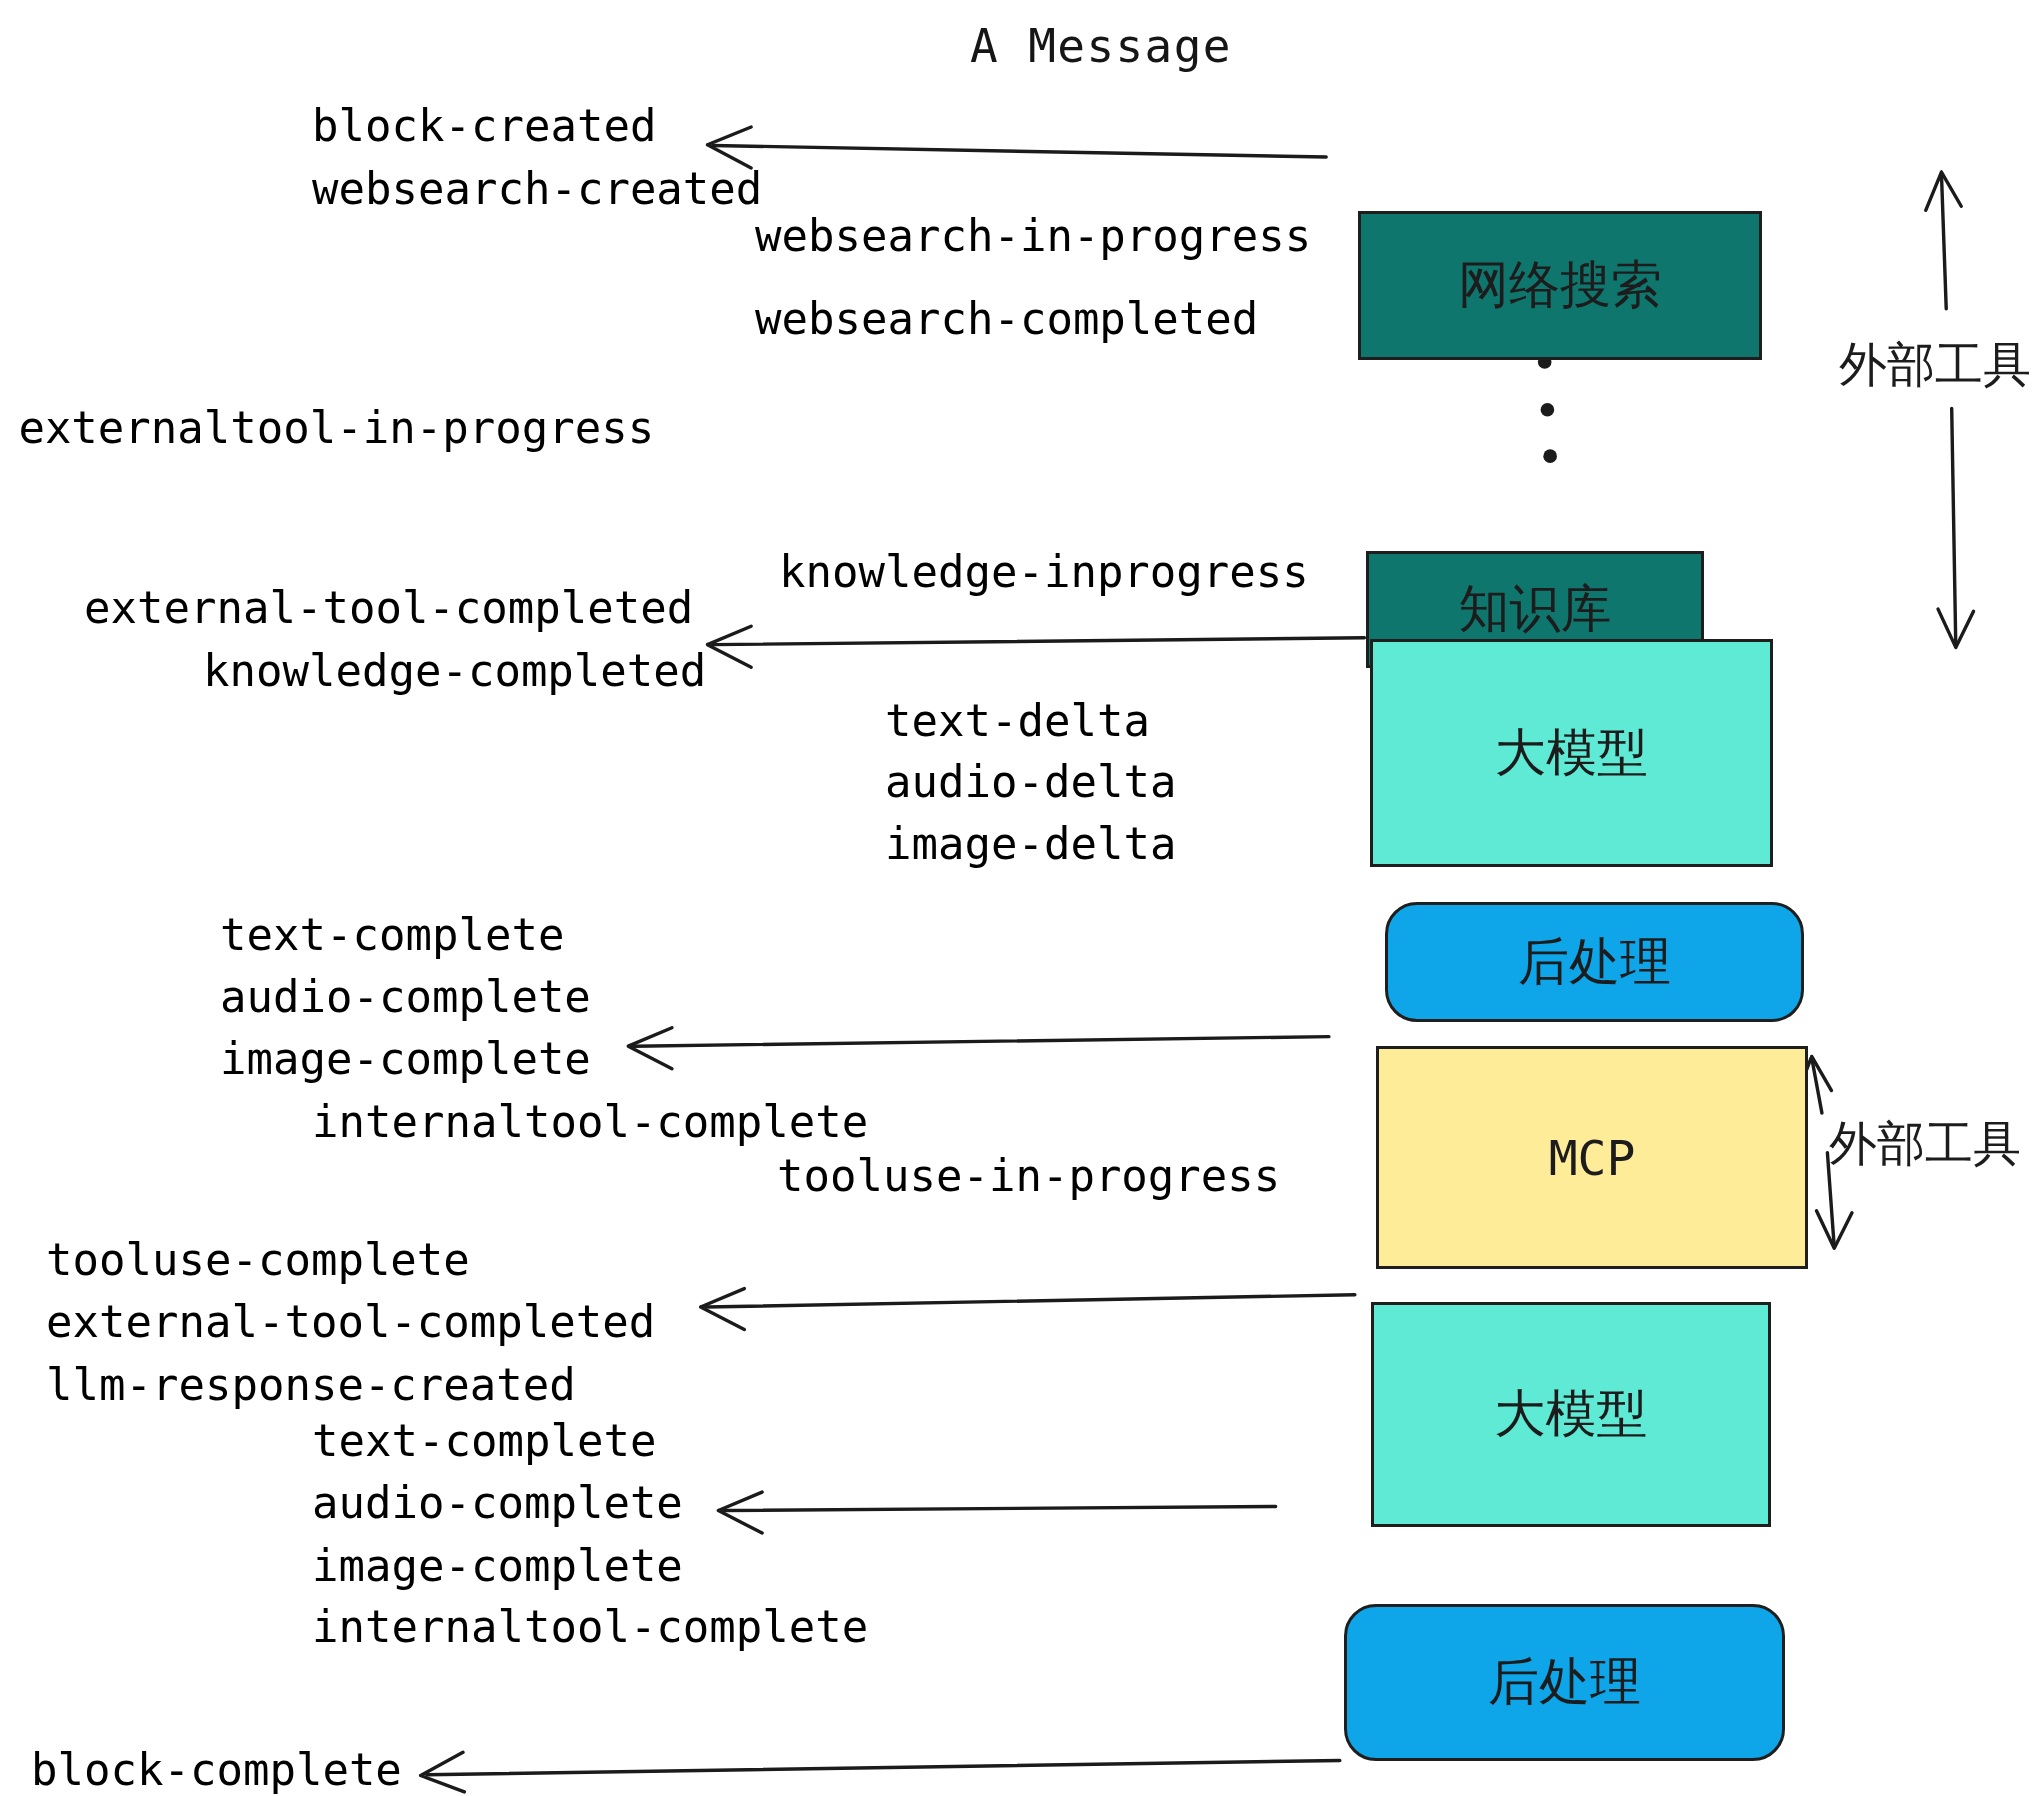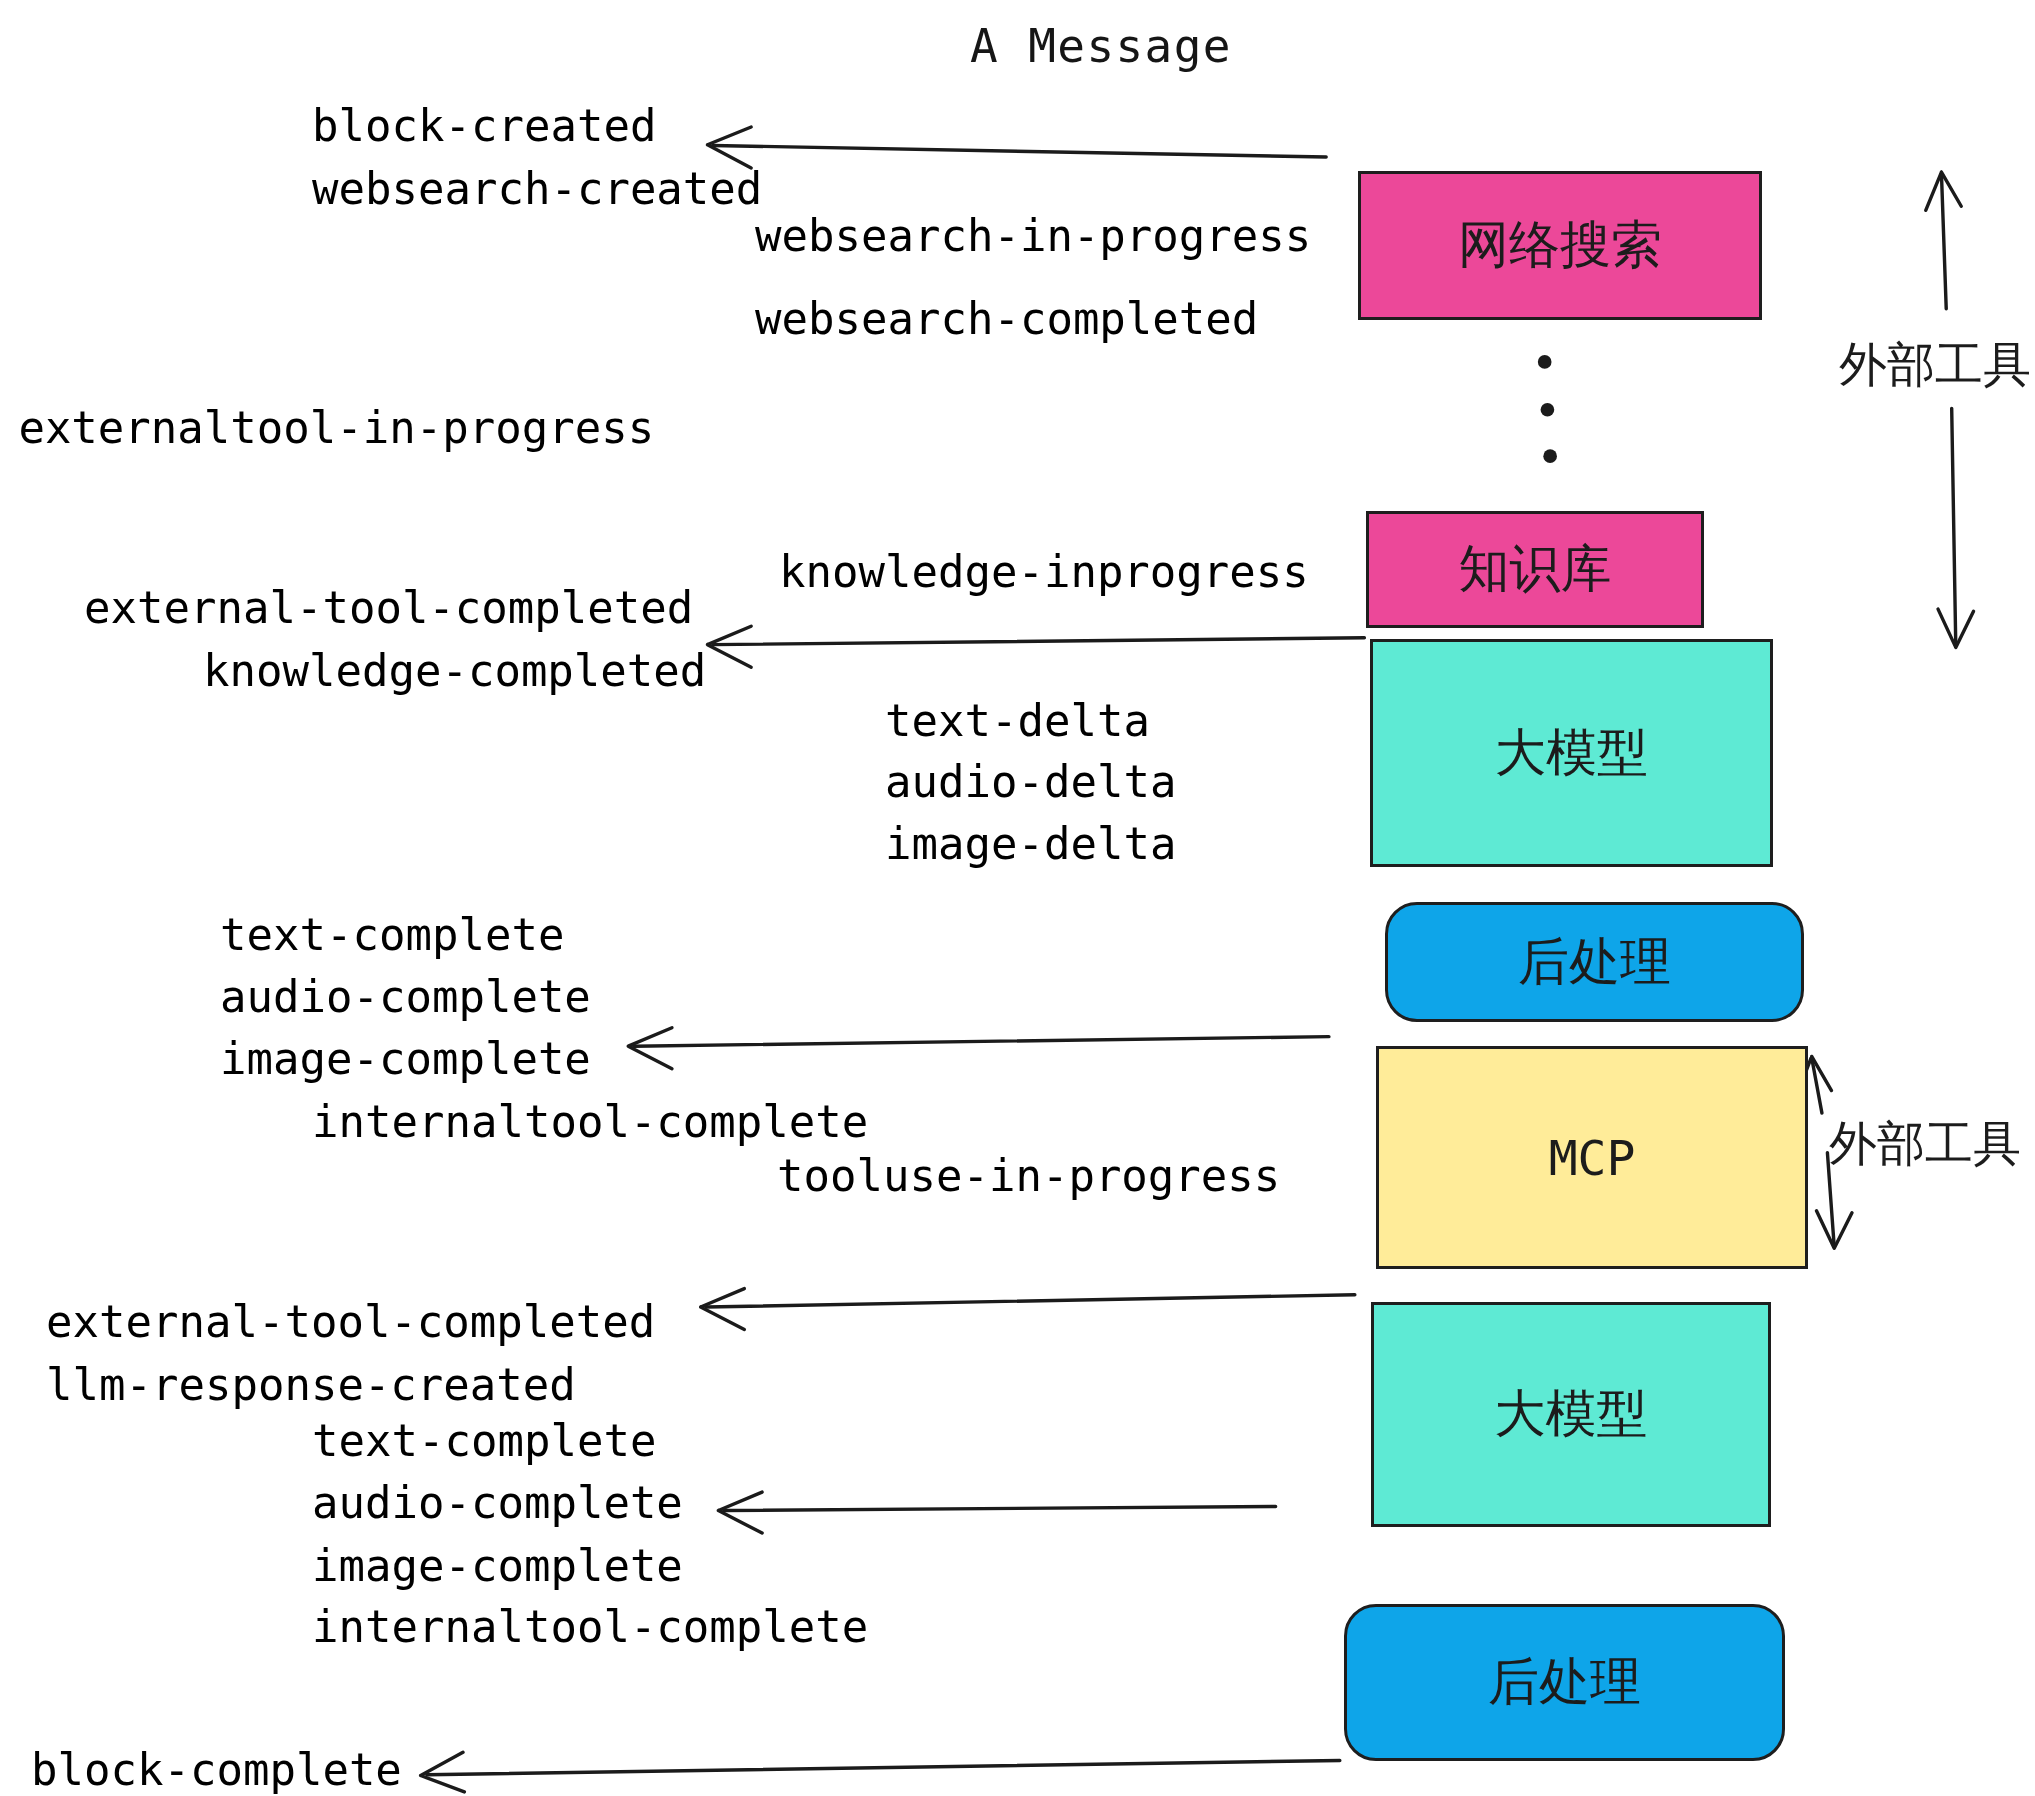--- a/index.html
+++ b/index.html
@@ -35,21 +35,21 @@
     align-items: center;
     justify-content: center;
   }
   .box .box-label {
     font-family: "Liberation Sans", sans-serif;
     font-size: 51px;
     color: #1c1c1c;
     white-space: nowrap;
   }
   .box .box-label.mono { font-family: "DejaVu Sans Mono", monospace; font-size: 48px; }
-  .box.pink   { background: #ec4899; }
+  .box.pink   { background: #0f766e; margin-top: 40px; }
   .box.green  { background: #5eead4; }
   .box.yellow { background: #ffec99; }
   .box.white  { background: #0ea5e9; border-radius: 32px; }
   .side-label {
     position: absolute;
     font-family: "Liberation Sans", sans-serif;
     font-size: 48px;
     color: #1c1c1c;
     white-space: nowrap;
   }
@@ -129,20 +129,21 @@
   <div class="evt" style="left:84px;  top:584px;">external-tool-completed</div>
   <div class="evt" style="left:203px;  top:647px;">knowledge-completed</div>
   <div class="evt" style="left:885px; top:697px;">text-delta</div>
   <div class="evt" style="left:885px; top:758px;">audio-delta</div>
   <div class="evt" style="left:885px; top:820px;">image-delta</div>
   <div class="evt" style="left:220px;  top:911px;">text-complete</div>
   <div class="evt" style="left:220px;  top:973px;">audio-complete</div>
   <div class="evt" style="left:220px;  top:1035px;">image-complete</div>
   <div class="evt" style="left:312px;  top:1098px;">internaltool-complete</div>
   <div class="evt" style="left:777px; top:1152px;">tooluse-in-progress</div>
+  <div class="evt" style="left:46px;   top:1236px;">tooluse-complete</div>
   <div class="evt" style="left:46px;   top:1298px;">external-tool-completed</div>
   <div class="evt" style="left:46px;   top:1361px;">llm-response-created</div>
   <div class="evt" style="left:312px;  top:1417px;">text-complete</div>
   <div class="evt" style="left:312px;  top:1479px;">audio-complete</div>
   <div class="evt" style="left:312px;  top:1542px;">image-complete</div>
   <div class="evt" style="left:312px;  top:1603px;">internaltool-complete</div>
   <div class="evt" style="left:31px;   top:1746px;">block-complete</div>
 
   <div class="box pink" style="left:1358px; top:171px;  width:404px; height:149px;">
     <span class="box-label">网络搜索</span>

